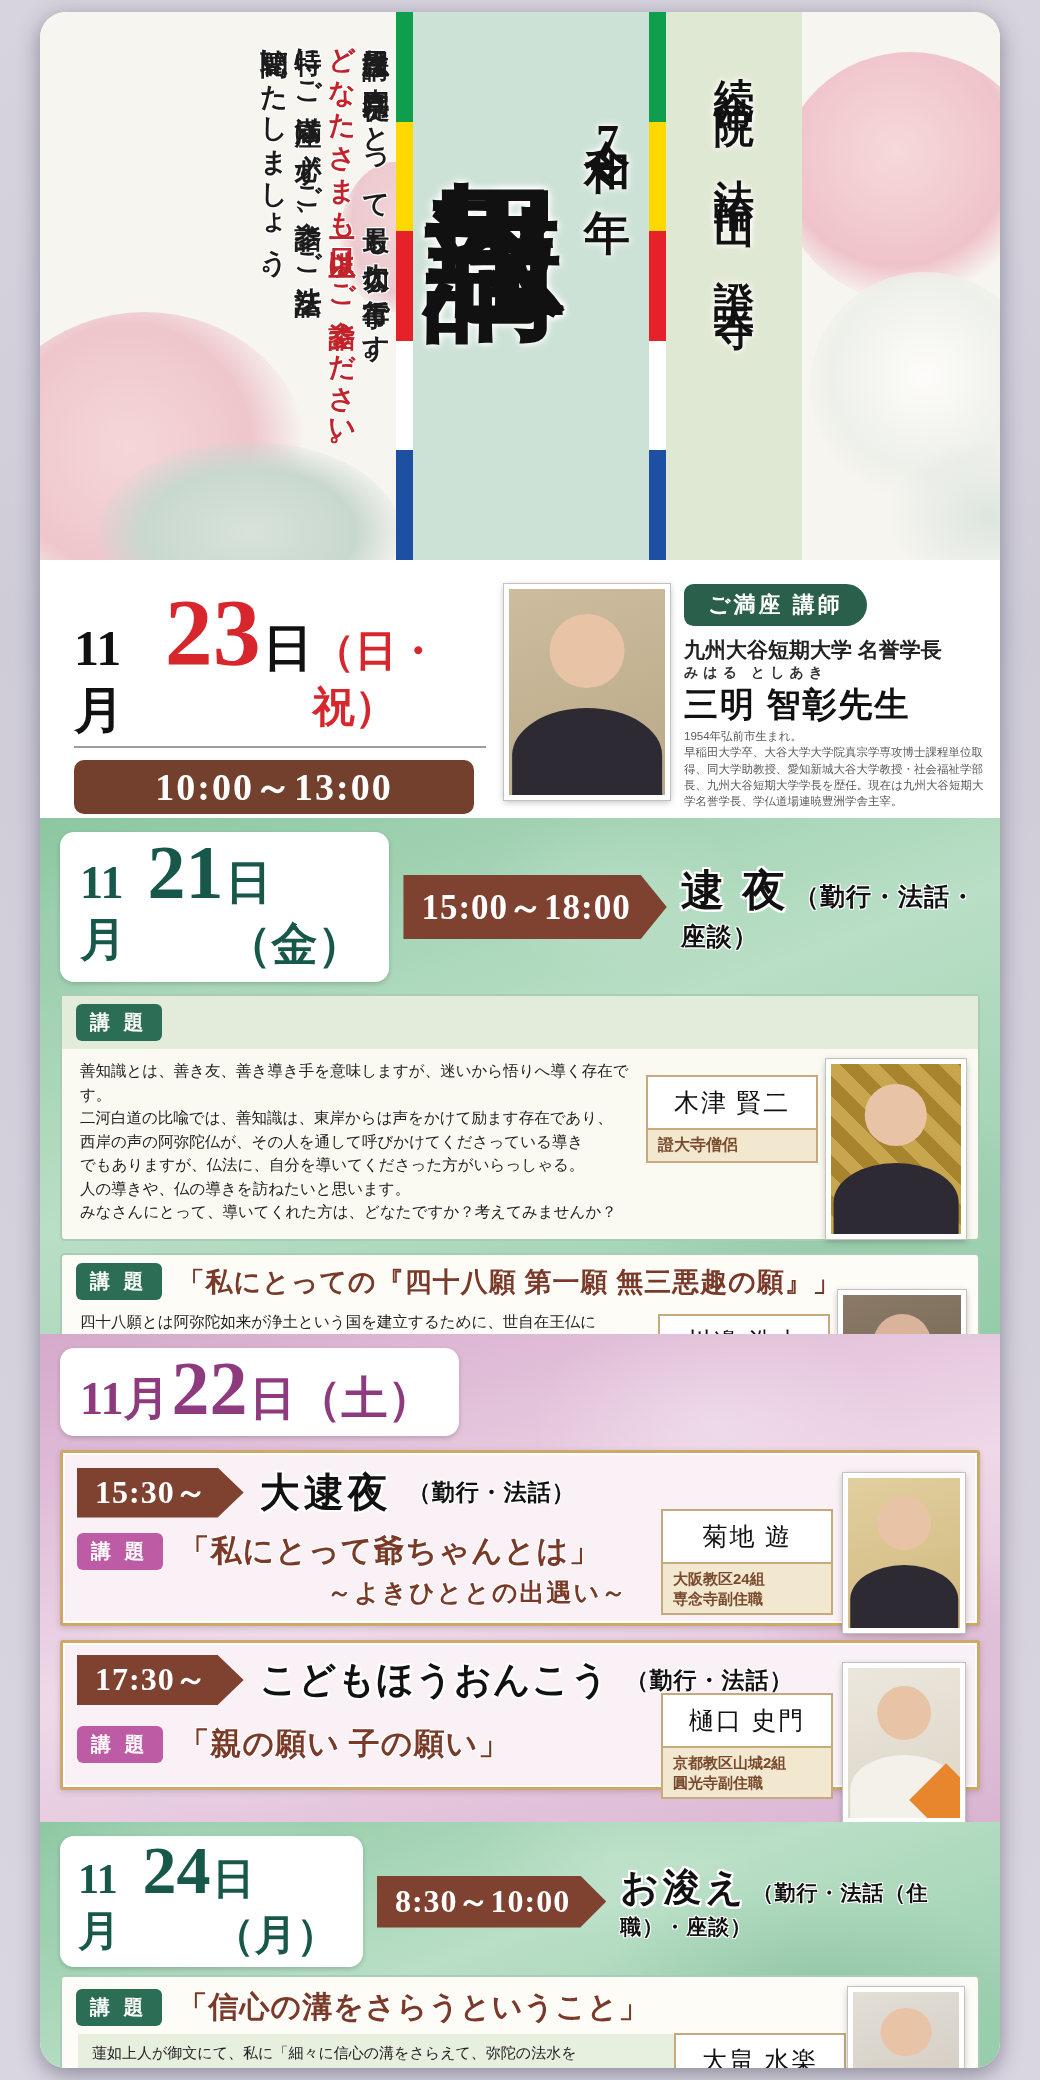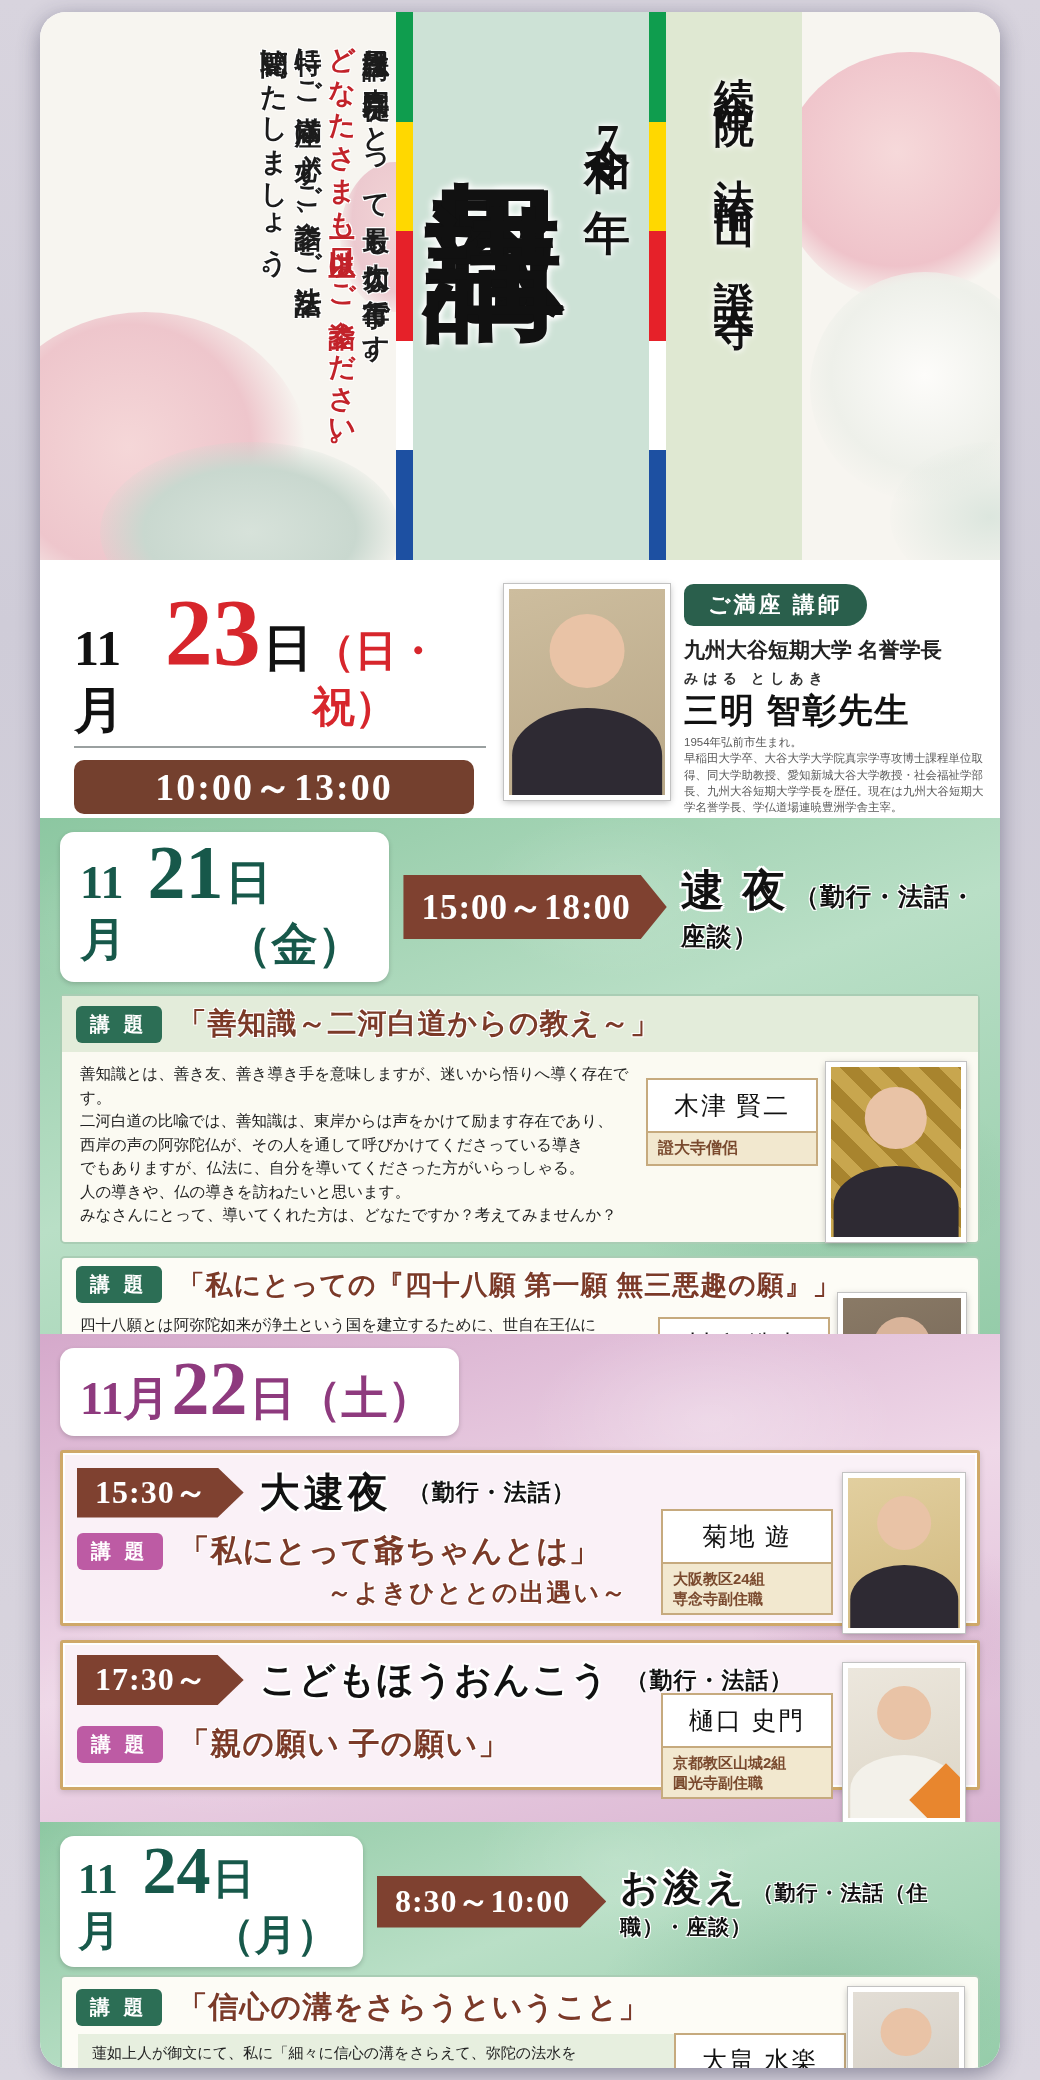--- a/index.html
+++ b/index.html
@@ -88,21 +88,21 @@
   .p-kikuchi{width:112px;height:150px;background:linear-gradient(160deg,#e2cf9f,#d0b87e);}
   .p-higuchi{width:112px;height:150px;background:linear-gradient(160deg,#ece7dd,#dcd5c6);}
   .p-higuchi::after{content:"";position:absolute;right:-12px;bottom:-8px;width:52px;height:52px;background:#e8862e;transform:rotate(45deg);}
   .p-obatake{width:106px;height:134px;background:linear-gradient(160deg,#e3ded6,#cfc9bf);}
   .lect-info{width:300px;}
   .lect-badge{
     display:inline-block;background:#2a5f4c;color:#fff;font-weight:bold;font-size:22px;letter-spacing:3px;
     padding:6px 24px;border-radius:10px 22px 22px 10px;
   }
   .lect-title{font-size:21px;font-weight:bold;color:#222;margin-top:10px;}
-  .lect-ruby{font-size:14px;font-weight:bold;color:#333;letter-spacing:5px;margin-top:6px;}
+  .lect-ruby{font-size:14px;font-weight:bold;color:#333;letter-spacing:5px;}
   .lect-name{font-family:"Liberation Serif","DejaVu Serif",serif;font-weight:bold;font-size:34px;color:#111;letter-spacing:2px;}
   .lect-bio{font-size:11.5px;color:#5a5a5a;line-height:1.42;margin-top:0;}
 
   
   .day-section{position:relative;width:100%;box-sizing:border-box;padding:14px 20px 0 20px;overflow:hidden;}
   .green-bg{
     background:
       radial-gradient(ellipse 240px 140px at 15% 20%,rgba(255,255,255,.18),rgba(255,255,255,0) 70%),
       radial-gradient(ellipse 300px 160px at 80% 70%,rgba(28,110,70,.15),rgba(28,110,70,0) 70%),
       radial-gradient(ellipse 200px 120px at 60% 15%,rgba(255,255,255,.14),rgba(255,255,255,0) 70%),
@@ -246,21 +246,20 @@
       <div class="pennant">15:00～18:00</div>
       <div>
         <span class="event-name ow">逮 夜</span>
         <span class="event-note ow-thin">（勤行・法話・座談）</span>
       </div>
     </div>
 
     <div class="talk-panel">
       <div class="panel-head">
         <span class="kdai-badge">講 題</span>
-        <span class="talk-title ow-thin">「善知識～二河白道からの教え～」</span>
       </div>
       <div style="display:flex;align-items:flex-start;">
         <div class="talk-body pre" style="flex:1;">善知識とは、善き友、善き導き手を意味しますが、迷いから悟りへ導く存在です。
 二河白道の比喩では、善知識は、東岸からは声をかけて励ます存在であり、
 西岸の声の阿弥陀仏が、その人を通して呼びかけてくださっている導き
 でもありますが、仏法に、自分を導いてくださった方がいらっしゃる。
 人の導きや、仏の導きを訪ねたいと思います。
 みなさんにとって、導いてくれた方は、どなたですか？考えてみませんか？</div>
         <div class="speaker-wrap" style="margin:26px 12px 0 0;">
           <div class="speaker-card">

